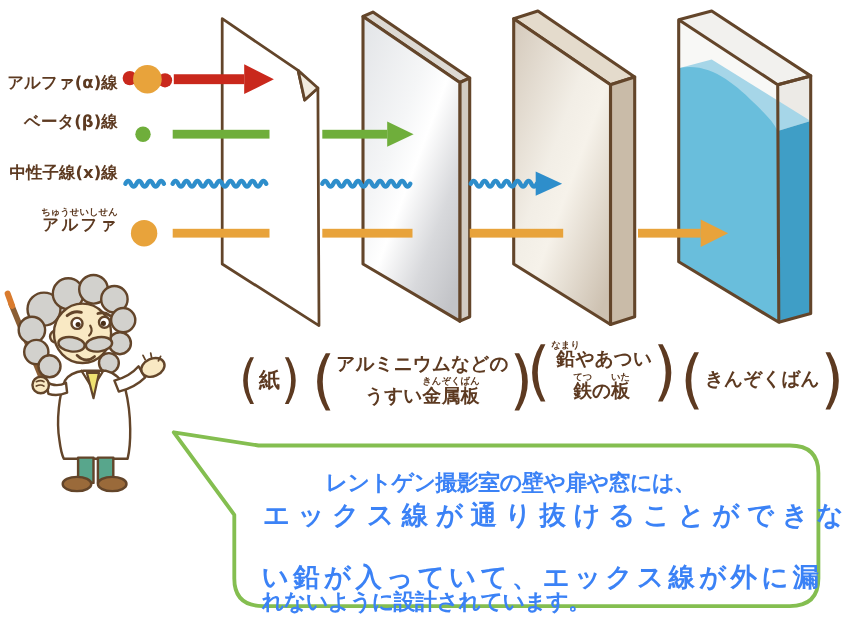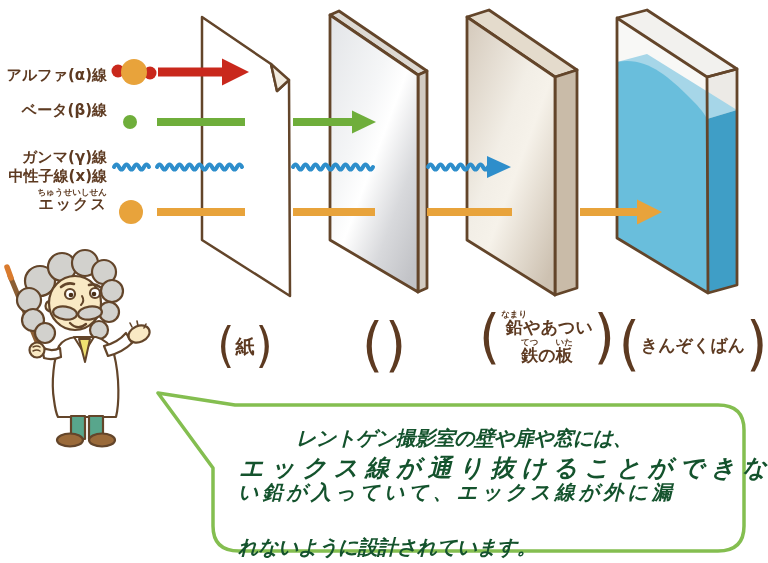--- a/index.html
+++ b/index.html
@@ -17,21 +17,21 @@
         color:#5d3a21; font-weight:700;}
   .paren {font-size:54px; font-weight:400; line-height:1; transform:scaleY(1.08);
           color:#5d3a21; margin:0 1px;}
   .paren.small {font-size:44px;}
   .mat-body {text-align:center; font-size:17px; line-height:21px; white-space:nowrap;}
   .mat-line.big {font-size:19px;}
   .mat ruby rt {font-size:8.5px; font-weight:700; color:#5d3a21;}
 
   
   .bubble-line {position:absolute; font-family:"Liberation Serif","DejaVu Serif",serif;
-                font-weight:700; color:#14532d; white-space:nowrap;font-style:italic;}
+                font-weight:700; color:#3b82f6; white-space:nowrap;}
 </style>
 </head>
 <body>
 
 <div class="stage">
 
   <svg class="layer" viewBox="0 0 768 563">
     <defs>
       <linearGradient id="gradMetal" x1="0" y1="0" x2="0.85" y2="1">
         <stop offset="0" stop-color="#e2e4e7"></stop>
@@ -157,38 +157,41 @@
       <rect x="89" y="416" width="14" height="23" fill="#58a68c"></rect>
       <ellipse cx="70" cy="440" rx="13" ry="6.5" fill="#9a6a3a"></ellipse>
       <ellipse cx="102" cy="440" rx="13" ry="6.5" fill="#9a6a3a"></ellipse>
     </g>
   </svg>
 
   <div>
     <div class="ray-label" style="top:66px">アルファ(α)線</div>
     <div class="ray-label" style="top:101px">ベータ(β)線</div>
     <div class="ray-label" style="top:148px">
-      <div>ガンマ(γ)線</div>
       <div>中性子線(x)線</div>
     </div>
     <div class="ray-label" style="top:188px">
-      <ruby><span>エックス</span><rt>ちゅうせいしせん</rt></ruby>
+      <ruby><span>アルファ</span><rt>ちゅうせいしせん</rt></ruby>
     </div>
   </div>
 
   <div class="mat" style="left:203px; top:315px; width:84px; height:62px">
     <span class="paren small">(</span>
     <div class="mat-body">
         <div class="mat-line big">紙</div>
       </div>
     <span class="paren small">)</span>
   </div>
 
   <div class="mat" style="left:296px; top:312px; width:176px; height:68px">
     <span class="paren">(</span>
+    <div class="mat-body">
+      <div class="mat-line">アルミニウムなどの</div>
+      <div class="mat-line"><span>うすい</span><ruby><span>金属板</span><rt>きんぞくばん</rt></ruby></div>
+    </div>
     <span class="paren">)</span>
   </div>
 
   <div class="mat" style="left:476px; top:300px; width:142px; height:76px">
     <span class="paren">(</span>
     <div class="mat-body">
       <div class="mat-line"><ruby><span>鉛</span><rt>なまり</rt></ruby><span>やあつい</span></div>
       <div class="mat-line"><ruby><span>鉄</span><rt>てつ</rt></ruby><span>の</span><ruby><span>板</span><rt>いた</rt></ruby></div>
     </div>
     <span class="paren">)</span>
@@ -198,17 +201,17 @@
     <span class="paren">(</span>
     <div class="mat-body">
       <div class="mat-line">きんぞくばん</div>
     </div>
     <span class="paren">)</span>
   </div>
 
   <div>
     <div class="bubble-line" style="left:296px; top:425px; font-size:20px; letter-spacing:-0.5px">レントゲン撮影室の壁や扉や窓には、</div>
     <div class="bubble-line" style="left:239px; top:452px; font-size:24px; letter-spacing:7px">エックス線が通り抜けることができな</div>
-    <div class="bubble-line" style="left:238px; top:479px; font-size:20px; letter-spacing:4px">い鉛が入っていて、エックス線が外に漏</div>
+    <div class="bubble-line" style="left:238px; top:509px; font-size:24px; letter-spacing:4px">い鉛が入っていて、エックス線が外に漏</div>
     <div class="bubble-line" style="left:238px; top:534px; font-size:20px; letter-spacing:-0.5px">れないように設計されています。</div>
   </div>
 
 </div>
 
 </body></html>

